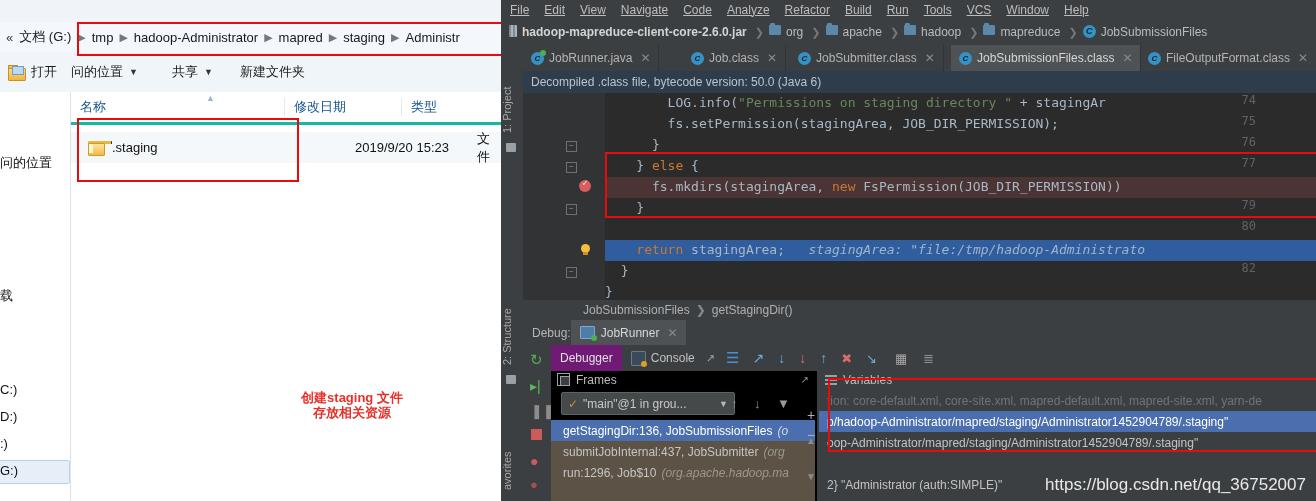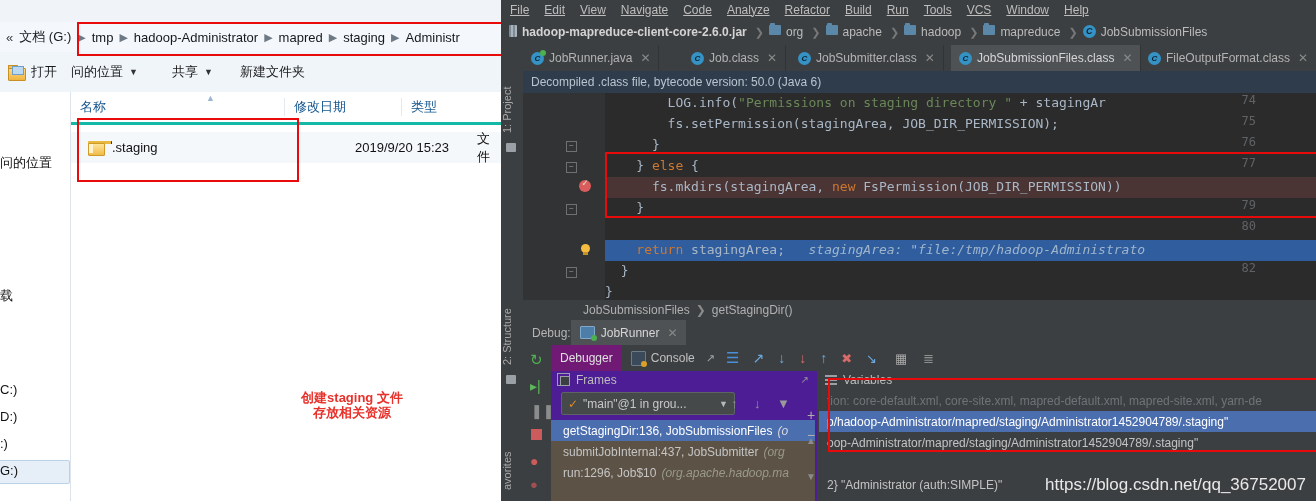--- a/index.html
+++ b/index.html
@@ -111,21 +111,21 @@
 
   .dbgside{position:absolute;left:22px;top:345px;width:28px;height:156px;background:#3c3f41;border-right:1px solid #2e2e2e;}
 
   .toolrow{position:absolute;left:50px;top:345px;width:765px;height:26px;background:#3c3f41;display:flex;align-items:center;}
   .ttab{height:26px;display:flex;align-items:center;padding:0 9px;font-size:12px;color:#c0c0c0;}
   .ttab.active{background:#701a75;color:#e0e0e0;}
   .coni{width:13px;height:13px;background:#3b4a5a;border:1px solid #6b7a89;margin-right:5px;position:relative;border-radius:1px;}
   .coni:after{content:"";position:absolute;right:-2px;bottom:-2px;width:6px;height:6px;border-radius:50%;background:#d9a227;}
 
   .panes{position:absolute;left:50px;top:371px;width:765px;height:130px;}
-  .frames{position:absolute;left:0;top:0;width:266px;height:130px;background:#4c1d95;}
+  .frames{position:absolute;left:0;top:0;width:266px;height:130px;background:#000000;}
   .vars{position:absolute;left:268px;top:0;width:497px;height:130px;background:#3c3f41;}
   .pane-title{height:17px;display:flex;align-items:center;font-size:12px;color:#bdbdbd;padding-left:6px;}
   .frames-icon{width:11px;height:11px;border:1px solid #9aa0a6;margin-right:6px;position:relative;}
   .frames-icon:after{content:"";position:absolute;left:2px;top:2px;width:8px;height:8px;border:1px solid #9aa0a6;background:#3c3f41;}
   .vars-icon{width:12px;height:10px;margin-right:6px;background:repeating-linear-gradient(#9aa0a6 0 2px,transparent 2px 4px);}
 
   .threadsel{position:absolute;left:10px;top:21px;width:160px;height:21px;background:#45494a;border:1px solid #5e6366;border-radius:2px;display:flex;align-items:center;padding:0 6px;font-size:12px;color:#c8c8c8;}
   .chk{color:#d98c2b;margin-right:5px;font-size:12px;}
   .selcaret{position:absolute;right:6px;color:#b9b9b9;font-size:9px;}
 

